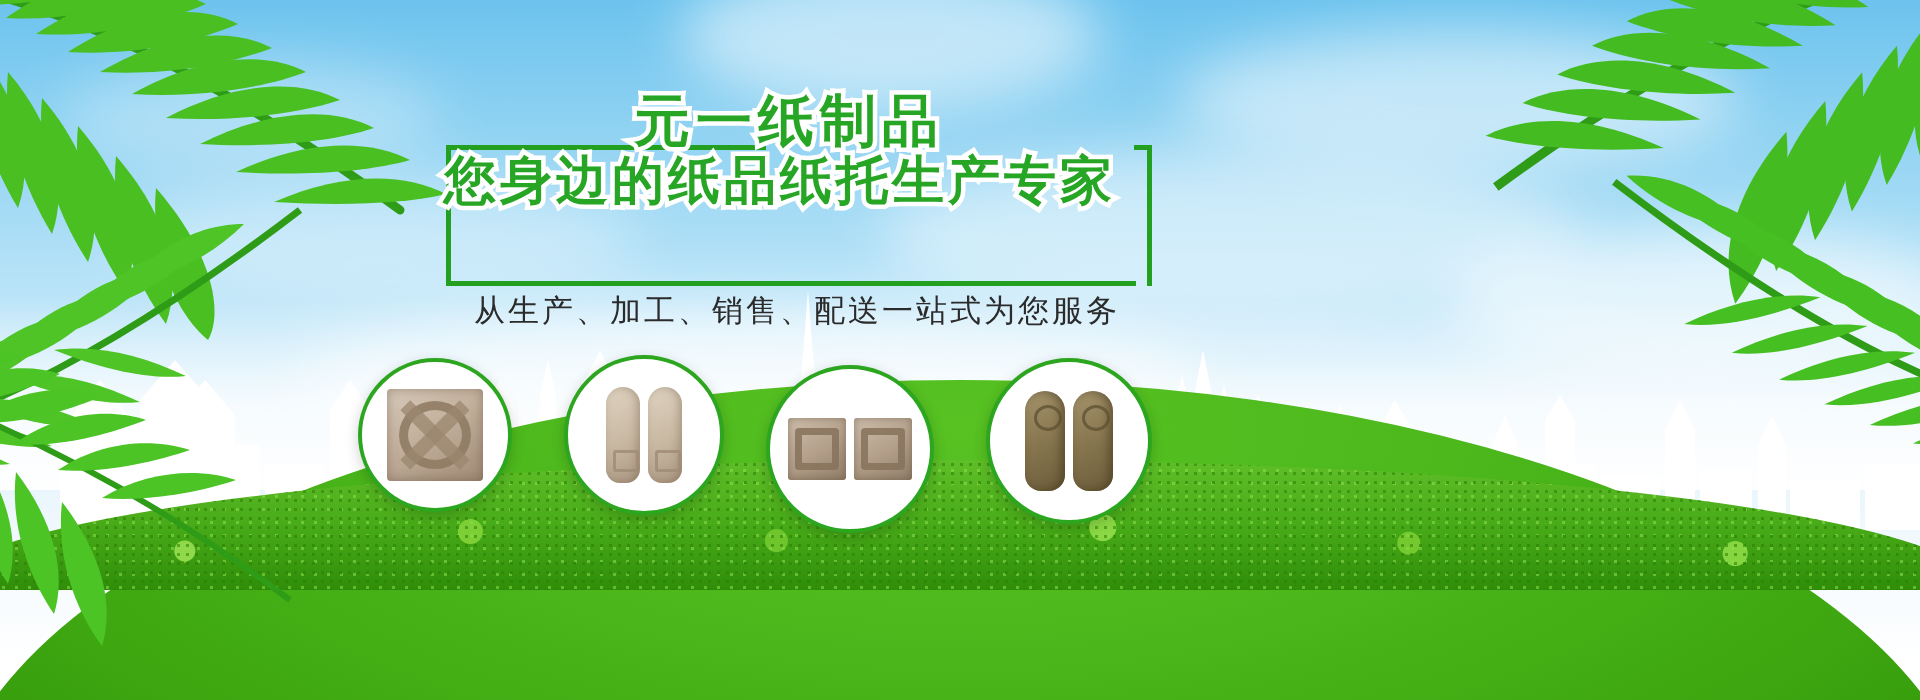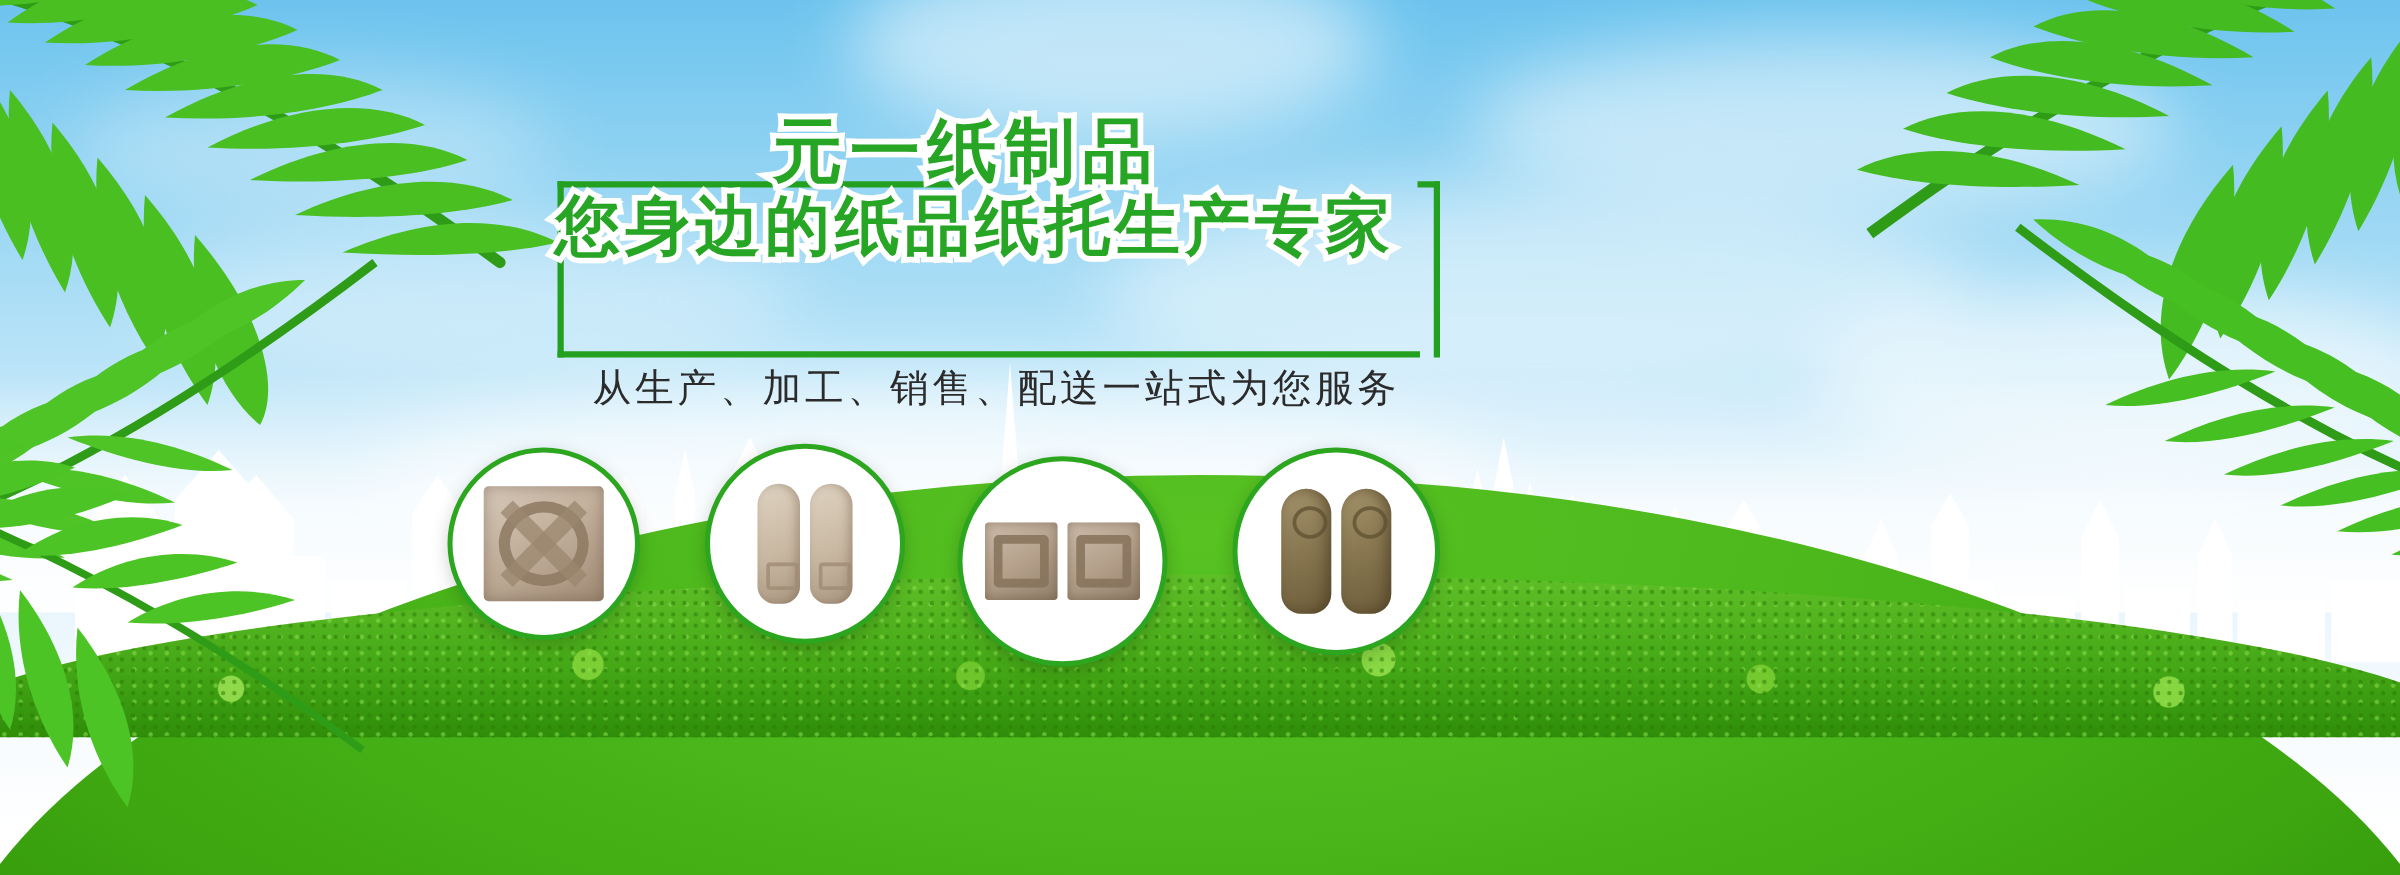--- a/index.html
+++ b/index.html
@@ -68,21 +68,21 @@
   .fl-left{left:14px;top:57px;width:5px;height:141px;}
   .fl-right{right:0px;top:57px;width:5px;height:141px;}
   .fl-bottom{left:14px;top:193px;width:690px;height:5px;}
 
   .title1,.title2{
     position:absolute;white-space:nowrap;color:#27a524;font-weight:bold;
     font-family:"DejaVu Sans","Liberation Sans",sans-serif;
     -webkit-text-stroke:9px #ffffff;paint-order:stroke fill;
     text-shadow:0 0 1px #ffffff;
   }
-  .title1{left:186px;top:-4px;font-size:56px;letter-spacing:6px;}
+  .title1{left:202px;top:-4px;font-size:56px;letter-spacing:6px;}
   .title2{left:12px;top:58px;font-size:52px;letter-spacing:4px;}
 
   .subtitle{
     position:absolute;left:474px;top:290px;width:640px;text-align:center;
     font-size:31px;color:#2b2b2b;letter-spacing:3px;white-space:nowrap;
     font-family:"DejaVu Sans","Liberation Sans",sans-serif;
   }
 
   
   .circles{position:absolute;left:0;top:0;width:1920px;height:700px;}

